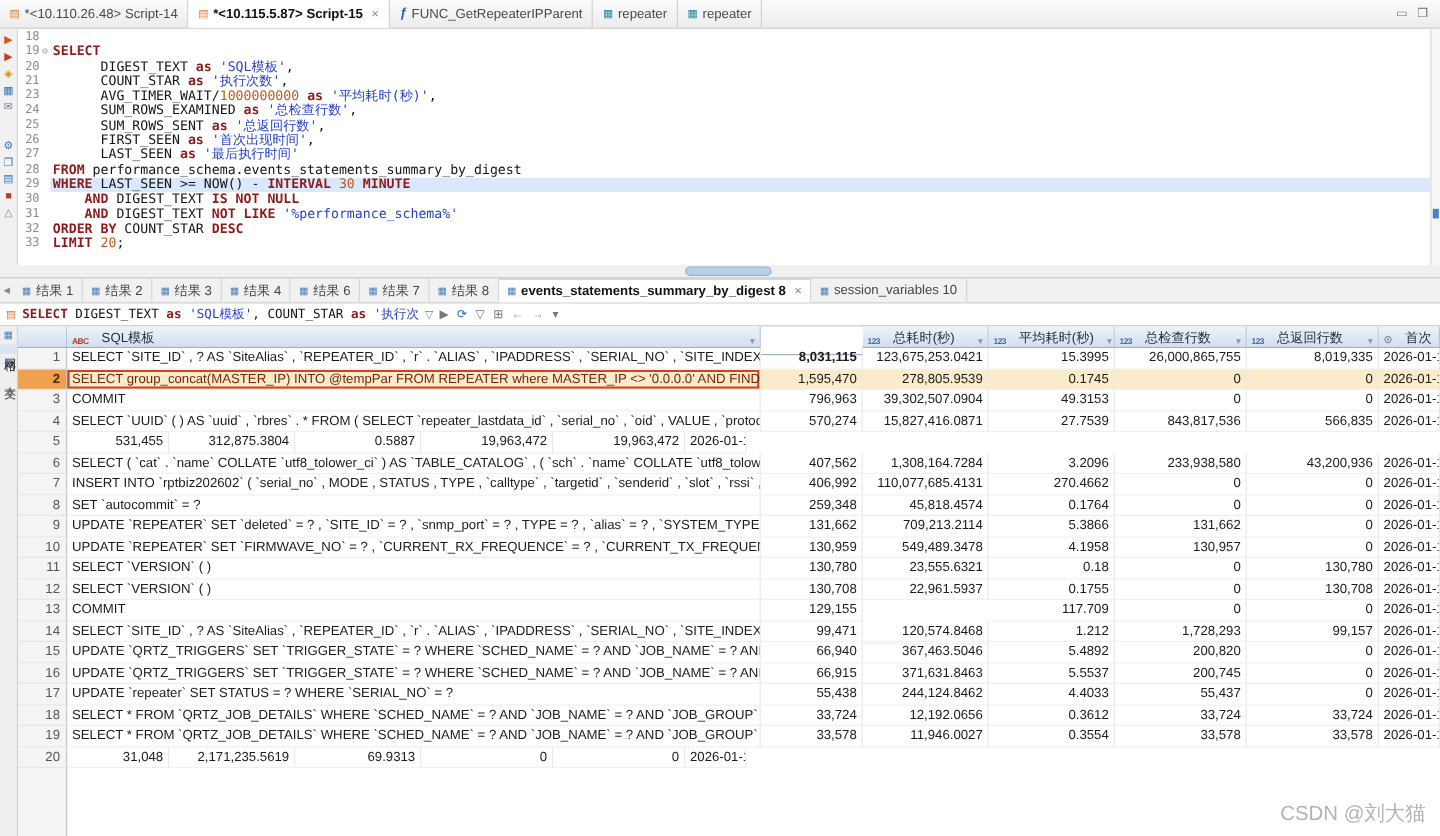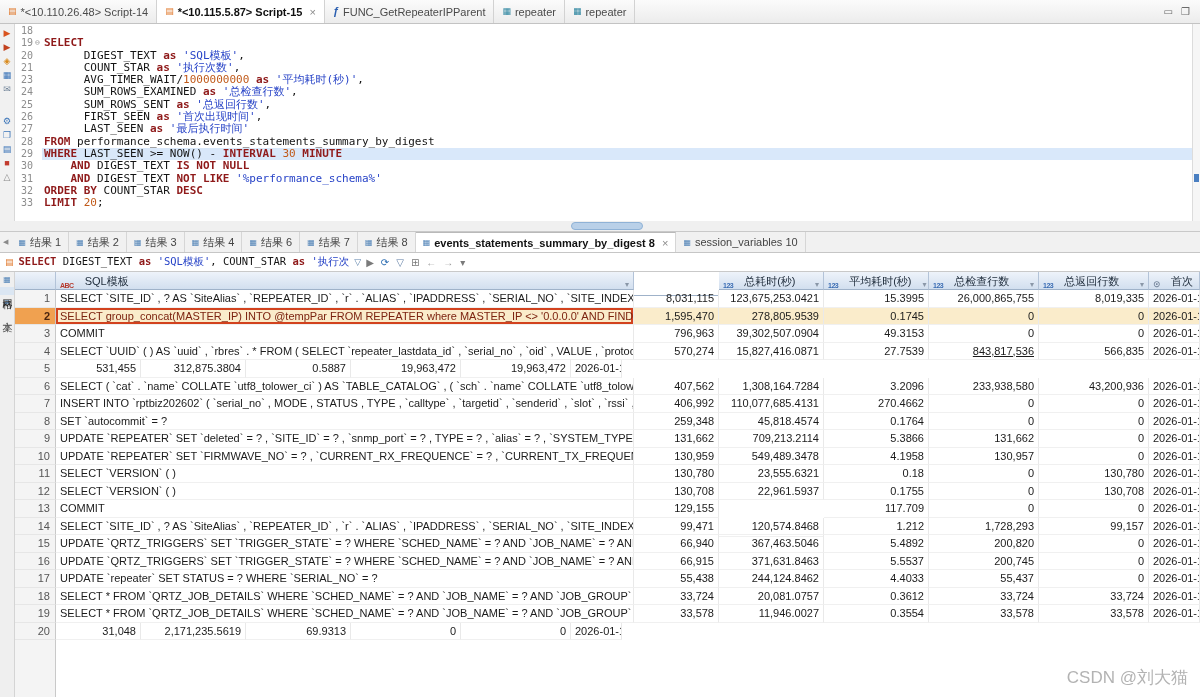--- a/index.html
+++ b/index.html
@@ -261,21 +261,21 @@
           <div class="hcell" style="width: 51px;">
             <span class="typeicon date">⊙</span>
             <span>首次</span>
             <span class="caret">▾</span>
           </div>
         </div>
       <div class="gbody">
           <div class="grow">
             <div class="ncell">1</div>
             <div class="cell sqlcell" style="width: 578px;">SELECT `SITE_ID` , ? AS `SiteAlias` , `REPEATER_ID` , `r` . `ALIAS` , `IPADDRESS` , `SERIAL_NO` , `SITE_INDEX` , TYPE , `IP_CONNECT_PORT` , `S</div>
-            <div class="cell num" style="width: 85px;">8,031,115</div>
+            <div class="cell num" style="width: 85px; font-weight: bold;">8,031,115</div>
             <div class="cell num" style="width: 105px;">123,675,253.0421</div>
             <div class="cell num" style="width: 105px;">15.3995</div>
             <div class="cell num" style="width: 110px;">26,000,865,755</div>
             <div class="cell num" style="width: 110px;">8,019,335</div>
             <div class="cell" style="width: 51px;">2026-01-1</div>
           </div>
           <div class="grow sel">
             <div class="ncell">2</div>
             <div class="cell sqlcell" style="width: 578px;">SELECT group_concat(MASTER_IP) INTO @tempPar FROM REPEATER where MASTER_IP &lt;&gt; '0.0.0.0' AND FIND_IN_SET(IPADDRESS, NAME</div>
             <div class="cell num" style="width: 85px;">1,595,470</div>
@@ -294,21 +294,21 @@
             <div class="cell num" style="width: 110px;">0</div>
             <div class="cell num" style="width: 110px;">0</div>
             <div class="cell" style="width: 51px;">2026-01-1</div>
           </div>
           <div class="grow">
             <div class="ncell">4</div>
             <div class="cell sqlcell" style="width: 578px;">SELECT `UUID` ( ) AS `uuid` , `rbres` . * FROM ( SELECT `repeater_lastdata_id` , `serial_no` , `oid` , VALUE , `protocol_type` , TIME , `flag` FROM</div>
             <div class="cell num" style="width: 85px;">570,274</div>
             <div class="cell num" style="width: 105px;">15,827,416.0871</div>
             <div class="cell num" style="width: 105px;">27.7539</div>
-            <div class="cell num" style="width: 110px; text-decoration: underline;">843,817,536</div>
+            <div class="cell num" style="width: 110px;">843,817,536</div>
             <div class="cell num" style="width: 110px;">566,835</div>
             <div class="cell" style="width: 51px;">2026-01-1</div>
           </div>
           <div class="grow">
             <div class="ncell">5</div>
             <div class="cell num" style="width: 85px;">531,455</div>
             <div class="cell num" style="width: 105px;">312,875.3804</div>
             <div class="cell num" style="width: 105px;">0.5887</div>
             <div class="cell num" style="width: 110px;">19,963,472</div>
             <div class="cell num" style="width: 110px;">19,963,472</div>
@@ -431,21 +431,21 @@
             <div class="cell num" style="width: 105px;">244,124.8462</div>
             <div class="cell num" style="width: 105px;">4.4033</div>
             <div class="cell num" style="width: 110px;">55,437</div>
             <div class="cell num" style="width: 110px;">0</div>
             <div class="cell" style="width: 51px;">2026-01-1</div>
           </div>
           <div class="grow">
             <div class="ncell">18</div>
             <div class="cell sqlcell" style="width: 578px;">SELECT * FROM `QRTZ_JOB_DETAILS` WHERE `SCHED_NAME` = ? AND `JOB_NAME` = ? AND `JOB_GROUP` = ?</div>
             <div class="cell num" style="width: 85px;">33,724</div>
-            <div class="cell num" style="width: 105px;">20,081.0757</div>
+            <div class="cell num" style="width: 105px;">12,192.0656</div>
             <div class="cell num" style="width: 105px;">0.3612</div>
             <div class="cell num" style="width: 110px;">33,724</div>
             <div class="cell num" style="width: 110px;">33,724</div>
             <div class="cell" style="width: 51px;">2026-01-1</div>
           </div>
           <div class="grow">
             <div class="ncell">19</div>
             <div class="cell sqlcell" style="width: 578px;">SELECT * FROM `QRTZ_JOB_DETAILS` WHERE `SCHED_NAME` = ? AND `JOB_NAME` = ? AND `JOB_GROUP` = ?</div>
             <div class="cell num" style="width: 85px;">33,578</div>
             <div class="cell num" style="width: 105px;">11,946.0027</div>

